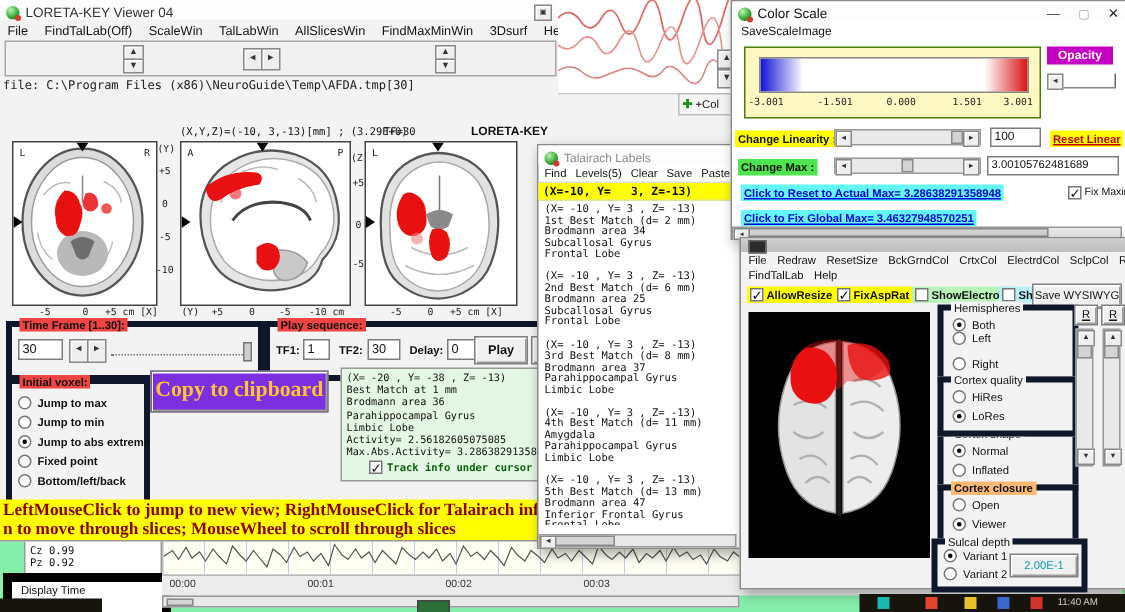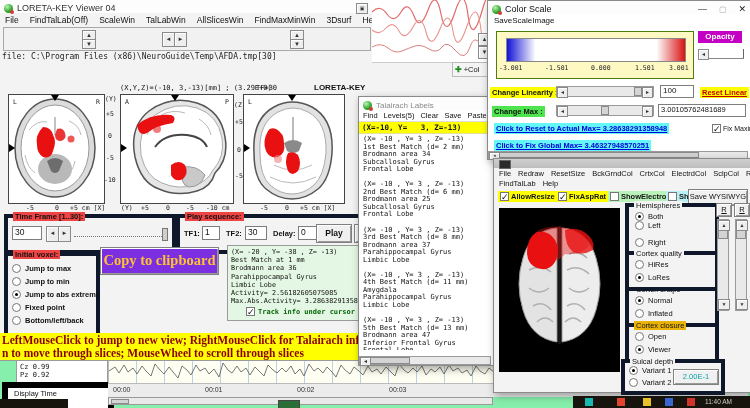--- a/index.html
+++ b/index.html
@@ -445,21 +445,21 @@
     <div class="row abs" style="left:6px;top:5px">
         <span class="radio"></span>
         <span>HiRes</span>
       </div>
     <div class="row abs" style="left:6px;top:18px">
         <span class="radio sel"></span>
         <span>LoRes</span>
       </div>
   </div>
   <div class="grp" style="left:131px;top:164px;width:86px;height:32px;background:#f3f3f3">
-    <span class="lbl" style="background:#eab308;font-weight:normal">Cortex closure</span>
+    <span class="lbl" style="background:#fdba74;font-weight:bold">Cortex closure</span>
     <div class="row abs" style="left:6px;top:5px">
         <span class="radio"></span>
         <span>Open</span>
       </div>
     <div class="row abs" style="left:6px;top:18px">
         <span class="radio sel"></span>
         <span>Viewer</span>
       </div>
   </div>
   <div class="grp" style="left:127px;top:200px;width:96px;height:28px;background:#f3f3f3">

